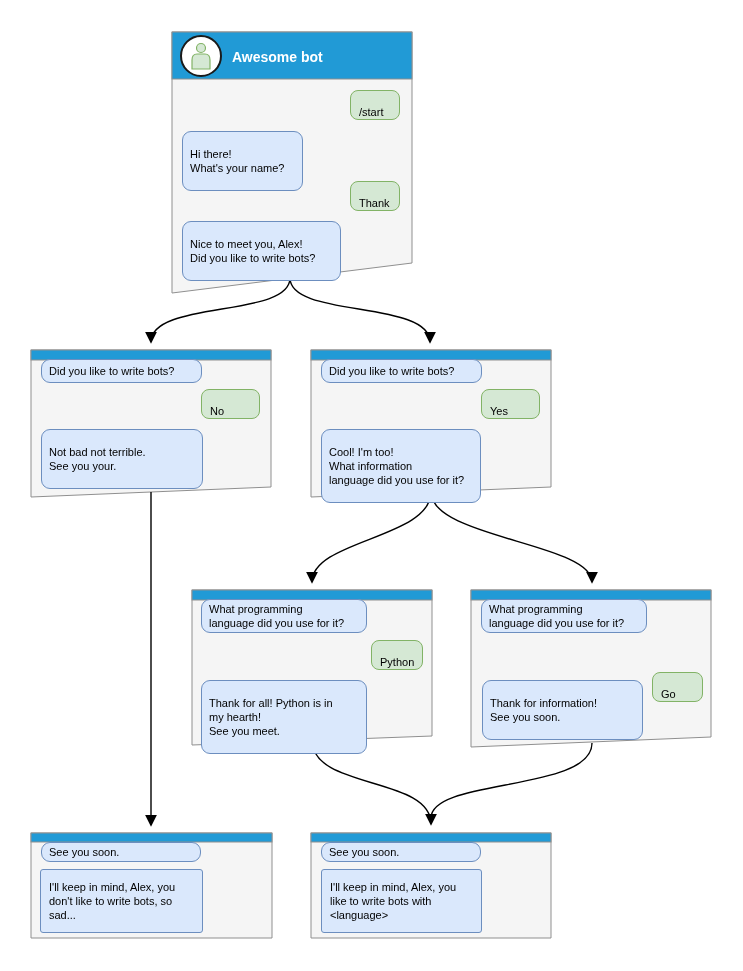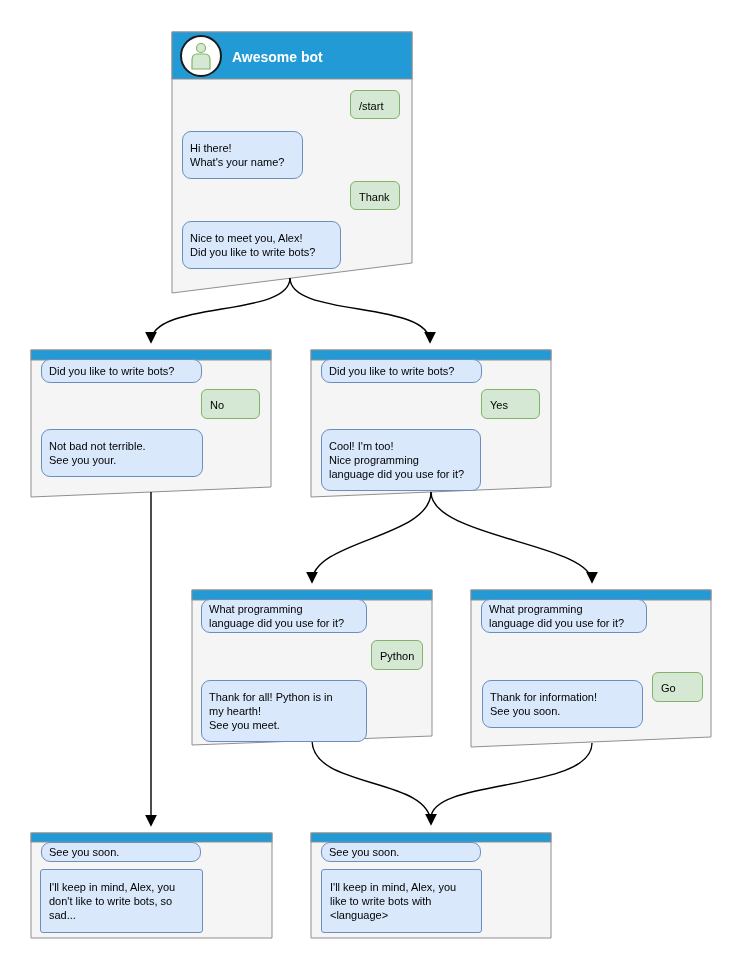--- a/index.html
+++ b/index.html
@@ -8,27 +8,27 @@
     font-family:"Liberation Sans","DejaVu Sans",sans-serif;color:#000;
   }
   #shapes{position:absolute;left:0;top:0;width:743px;height:971px;}
   .card-body{fill:var(--card-bg);stroke:var(--card-border);stroke-width:1;}
   .card-bar{fill:var(--header-blue);stroke:var(--card-border);stroke-width:1;}
   .edge{fill:none;stroke:var(--arrow);stroke-width:1.4;}
   .overlay{position:absolute;left:0;top:0;width:743px;height:971px;}
   .bubble{
     position:absolute;box-sizing:border-box;
     font-size:11px;line-height:14px;white-space:pre-line;
-    padding:9px 7px;
+    padding:15px 7px;
   }
   .bot{background:var(--bot-bubble-bg);border:1px solid var(--bot-bubble-border);border-radius:9px;}
   .user{background:var(--user-bubble-bg);border:1px solid var(--user-bubble-border);border-radius:8px;}
   .big{border-radius:3px;padding:10px 8px;}
   .echo{padding:4px 7px;}
-  .pill{padding:8px 8px;border-radius:6px;}
+  .pill{padding:14px 8px;}
   
   #avatar{
     position:absolute;left:180px;top:35px;width:42px;height:42px;
     background:#fff;border:2px solid #1a1a1a;border-radius:50%;box-sizing:border-box;
     display:flex;align-items:center;justify-content:center;overflow:hidden;
   }
   #bot-title{
     position:absolute;left:232px;top:49px;
     font-size:14px;font-weight:bold;color:var(--title-text);
   }
@@ -109,21 +109,21 @@
 Did you like to write bots?</div>
 
     <div class="bubble bot echo" id="b-no-1">Did you like to write bots?</div>
     <div class="bubble user pill" id="b-no-2">No</div>
     <div class="bubble bot" id="b-no-3">Not bad not terrible.
 See you your.</div>
 
     <div class="bubble bot echo" id="b-yes-1">Did you like to write bots?</div>
     <div class="bubble user pill" id="b-yes-2">Yes</div>
     <div class="bubble bot" id="b-yes-3">Cool! I'm too!
-Nice programming
+What information
 language did you use for it?</div>
 
     <div class="bubble bot echo" id="b-py-1">What programming
 language did you use for it?</div>
     <div class="bubble user pill" id="b-py-2">Python</div>
     <div class="bubble bot" id="b-py-3">Thank for all! Python is in
 my hearth!
 See you meet.</div>
 
     <div class="bubble bot echo" id="b-go-1">What programming

